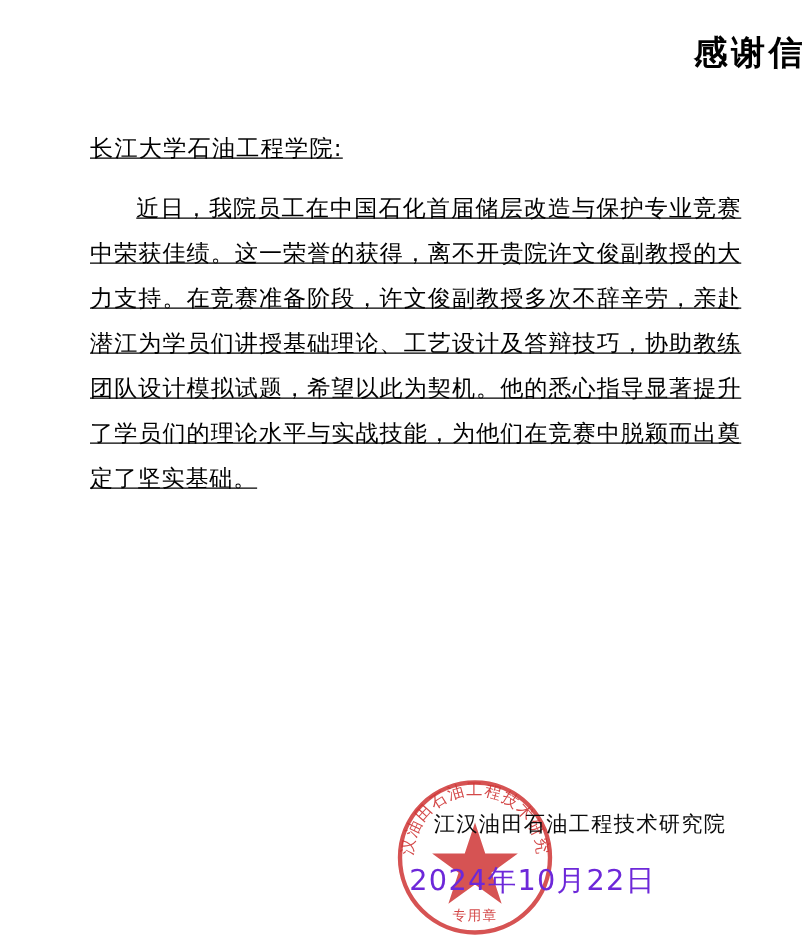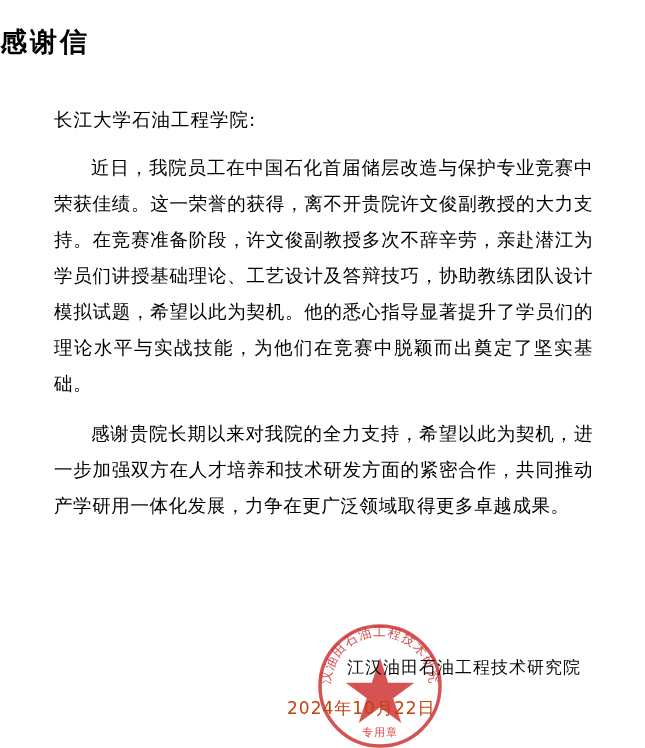--- a/index.html
+++ b/index.html
@@ -15,31 +15,32 @@
     color: #000000;
     overflow: hidden;
   }
   .page {
     position: relative;
     width: 645px;
     height: 748px;
     box-sizing: border-box;
   }
   .doc-title {
-    text-align: left;
+    text-align: right;
     font-size: 27px;
     font-weight: bold;
     letter-spacing: 3px;
     margin-top: 24px;
     margin-bottom: 0;
     font-family: "DejaVu Sans", "Liberation Sans", sans-serif;
   }
   .body-wrap {
-    padding: 0 52px 0 54px;
+    padding: 0 52px 0 72px;
     margin-top: 46px;
+    text-decoration: underline;
   }
   .salutation {
     font-size: 18.5px;
     line-height: 1.5;
     letter-spacing: 1px;
     margin-bottom: 16px;
   }
   .para {
     font-size: 18.5px;
     line-height: 1.95;
@@ -58,24 +59,24 @@
   }
   .sign-org {
     font-size: 17px;
     letter-spacing: 1px;
     color: #0b0b0b;
     margin-bottom: 18px;
     text-align: right;
     padding-right: 6px;
   }
   .sign-date {
-    font-size: 17px;
+    font-size: 23px;
     letter-spacing: 1px;
-    color: #c2410c;
-    text-align: left;
+    color: #6d28d9;
+    text-align: center;
     padding-right: 22px;
   }
   
   .seal {
     position: absolute;
     left: 308px;
     top: 590px;
     width: 144px;
     height: 144px;
     pointer-events: none;
@@ -99,21 +100,20 @@
 </head>
 <body>
 
 <div class="page">
 
   <h1 class="doc-title">感谢信</h1>
 
   <div class="body-wrap">
     <div class="salutation">长江大学石油工程学院:</div>
     <p class="para">近日，我院员工在中国石化首届储层改造与保护专业竞赛中荣获佳绩。这一荣誉的获得，离不开贵院许文俊副教授的大力支持。在竞赛准备阶段，许文俊副教授多次不辞辛劳，亲赴潜江为学员们讲授基础理论、工艺设计及答辩技巧，协助教练团队设计模拟试题，希望以此为契机。他的悉心指导显著提升了学员们的理论水平与实战技能，为他们在竞赛中脱颖而出奠定了坚实基础。</p>
-    <p class="para">感谢贵院长期以来对我院的全力支持，希望以此为契机，进一步加强双方在人才培养和技术研发方面的紧密合作，共同推动产学研用一体化发展，力争在更广泛领域取得更多卓越成果。</p>
   </div>
 
   <div class="seal">
     <svg width="144" height="144" viewBox="0 0 144 144" xmlns="http://www.w3.org/2000/svg">
       <defs>
         <path id="ringPath" d="M 72,72 m -56,0 a 56,56 0 1 1 112,0" transform="rotate(0 72 72)" fill="none"></path>
         <path id="ringPath2" d="M 22,72 a 50,50 0 1 1 100,0" fill="none"></path>
       </defs>
       <circle cx="72" cy="72" r="60" fill="none" stroke="#cf3535" stroke-width="3.5" opacity="0.85"></circle>
       <text class="seal-text-ring" opacity="0.9">

